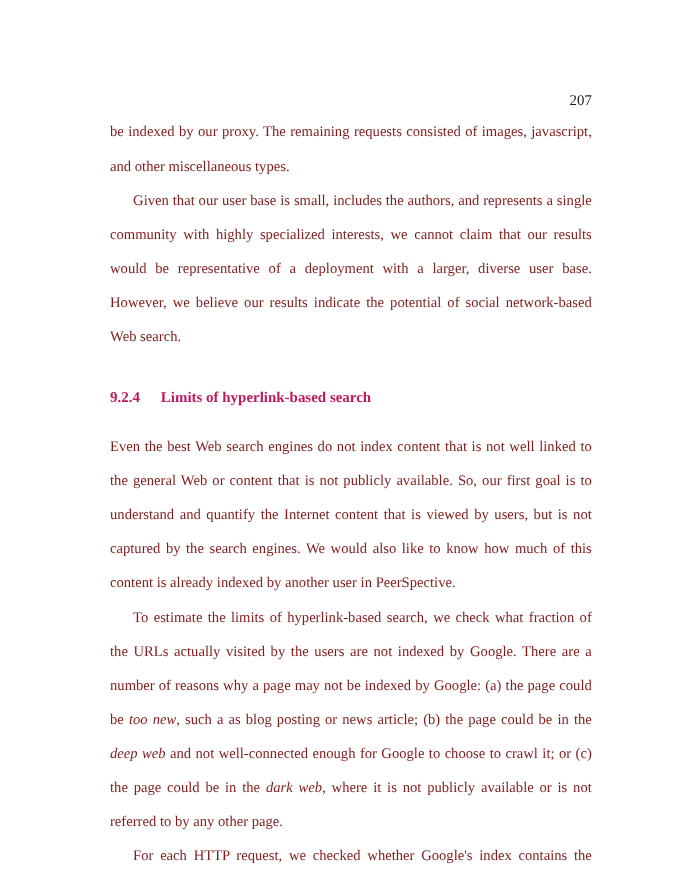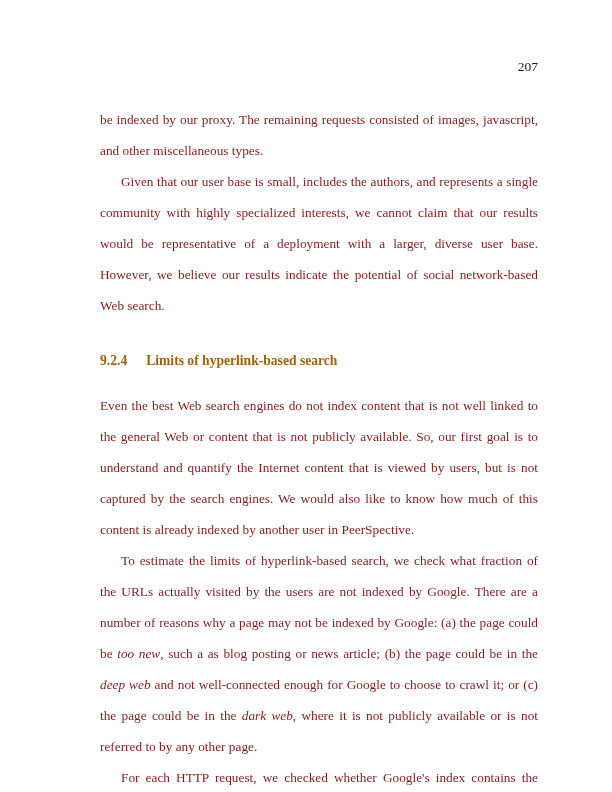--- a/index.html
+++ b/index.html
@@ -12,21 +12,21 @@
     width: 612px;
     height: 792px;
     background: #ffffff;
     overflow: hidden;
     font-family: "Liberation Serif", "DejaVu Serif", serif;
     color: #1a1a1a;
     box-sizing: border-box;
   }
   .folio {
     position: absolute;
-    top: 60px;
+    top: 84px;
     left: 100px;
     width: 438px;
     text-align: right;
     font-size: 13.5px;
     line-height: 1;
     color: #1a1a1a;
   }
   .body-col {
     position: absolute;
     top: 104px;
@@ -46,21 +46,21 @@
     text-indent: 21px;
   }
   p.noindent {
     text-indent: 0;
   }
   h4.section-heading {
     margin: 0;
     font-size: 13.6px;
     font-weight: bold;
     line-height: 31px;
-    color: #a16207;
+    color: #be185d;
     text-align: left;
   }
   .heading-gap {
     display: inline-block;
     width: 19px;
   }
   .spacer-before-heading { height: 24px; }
   .spacer-after-heading  { height: 14px; }
   em.term {
     font-style: italic;

